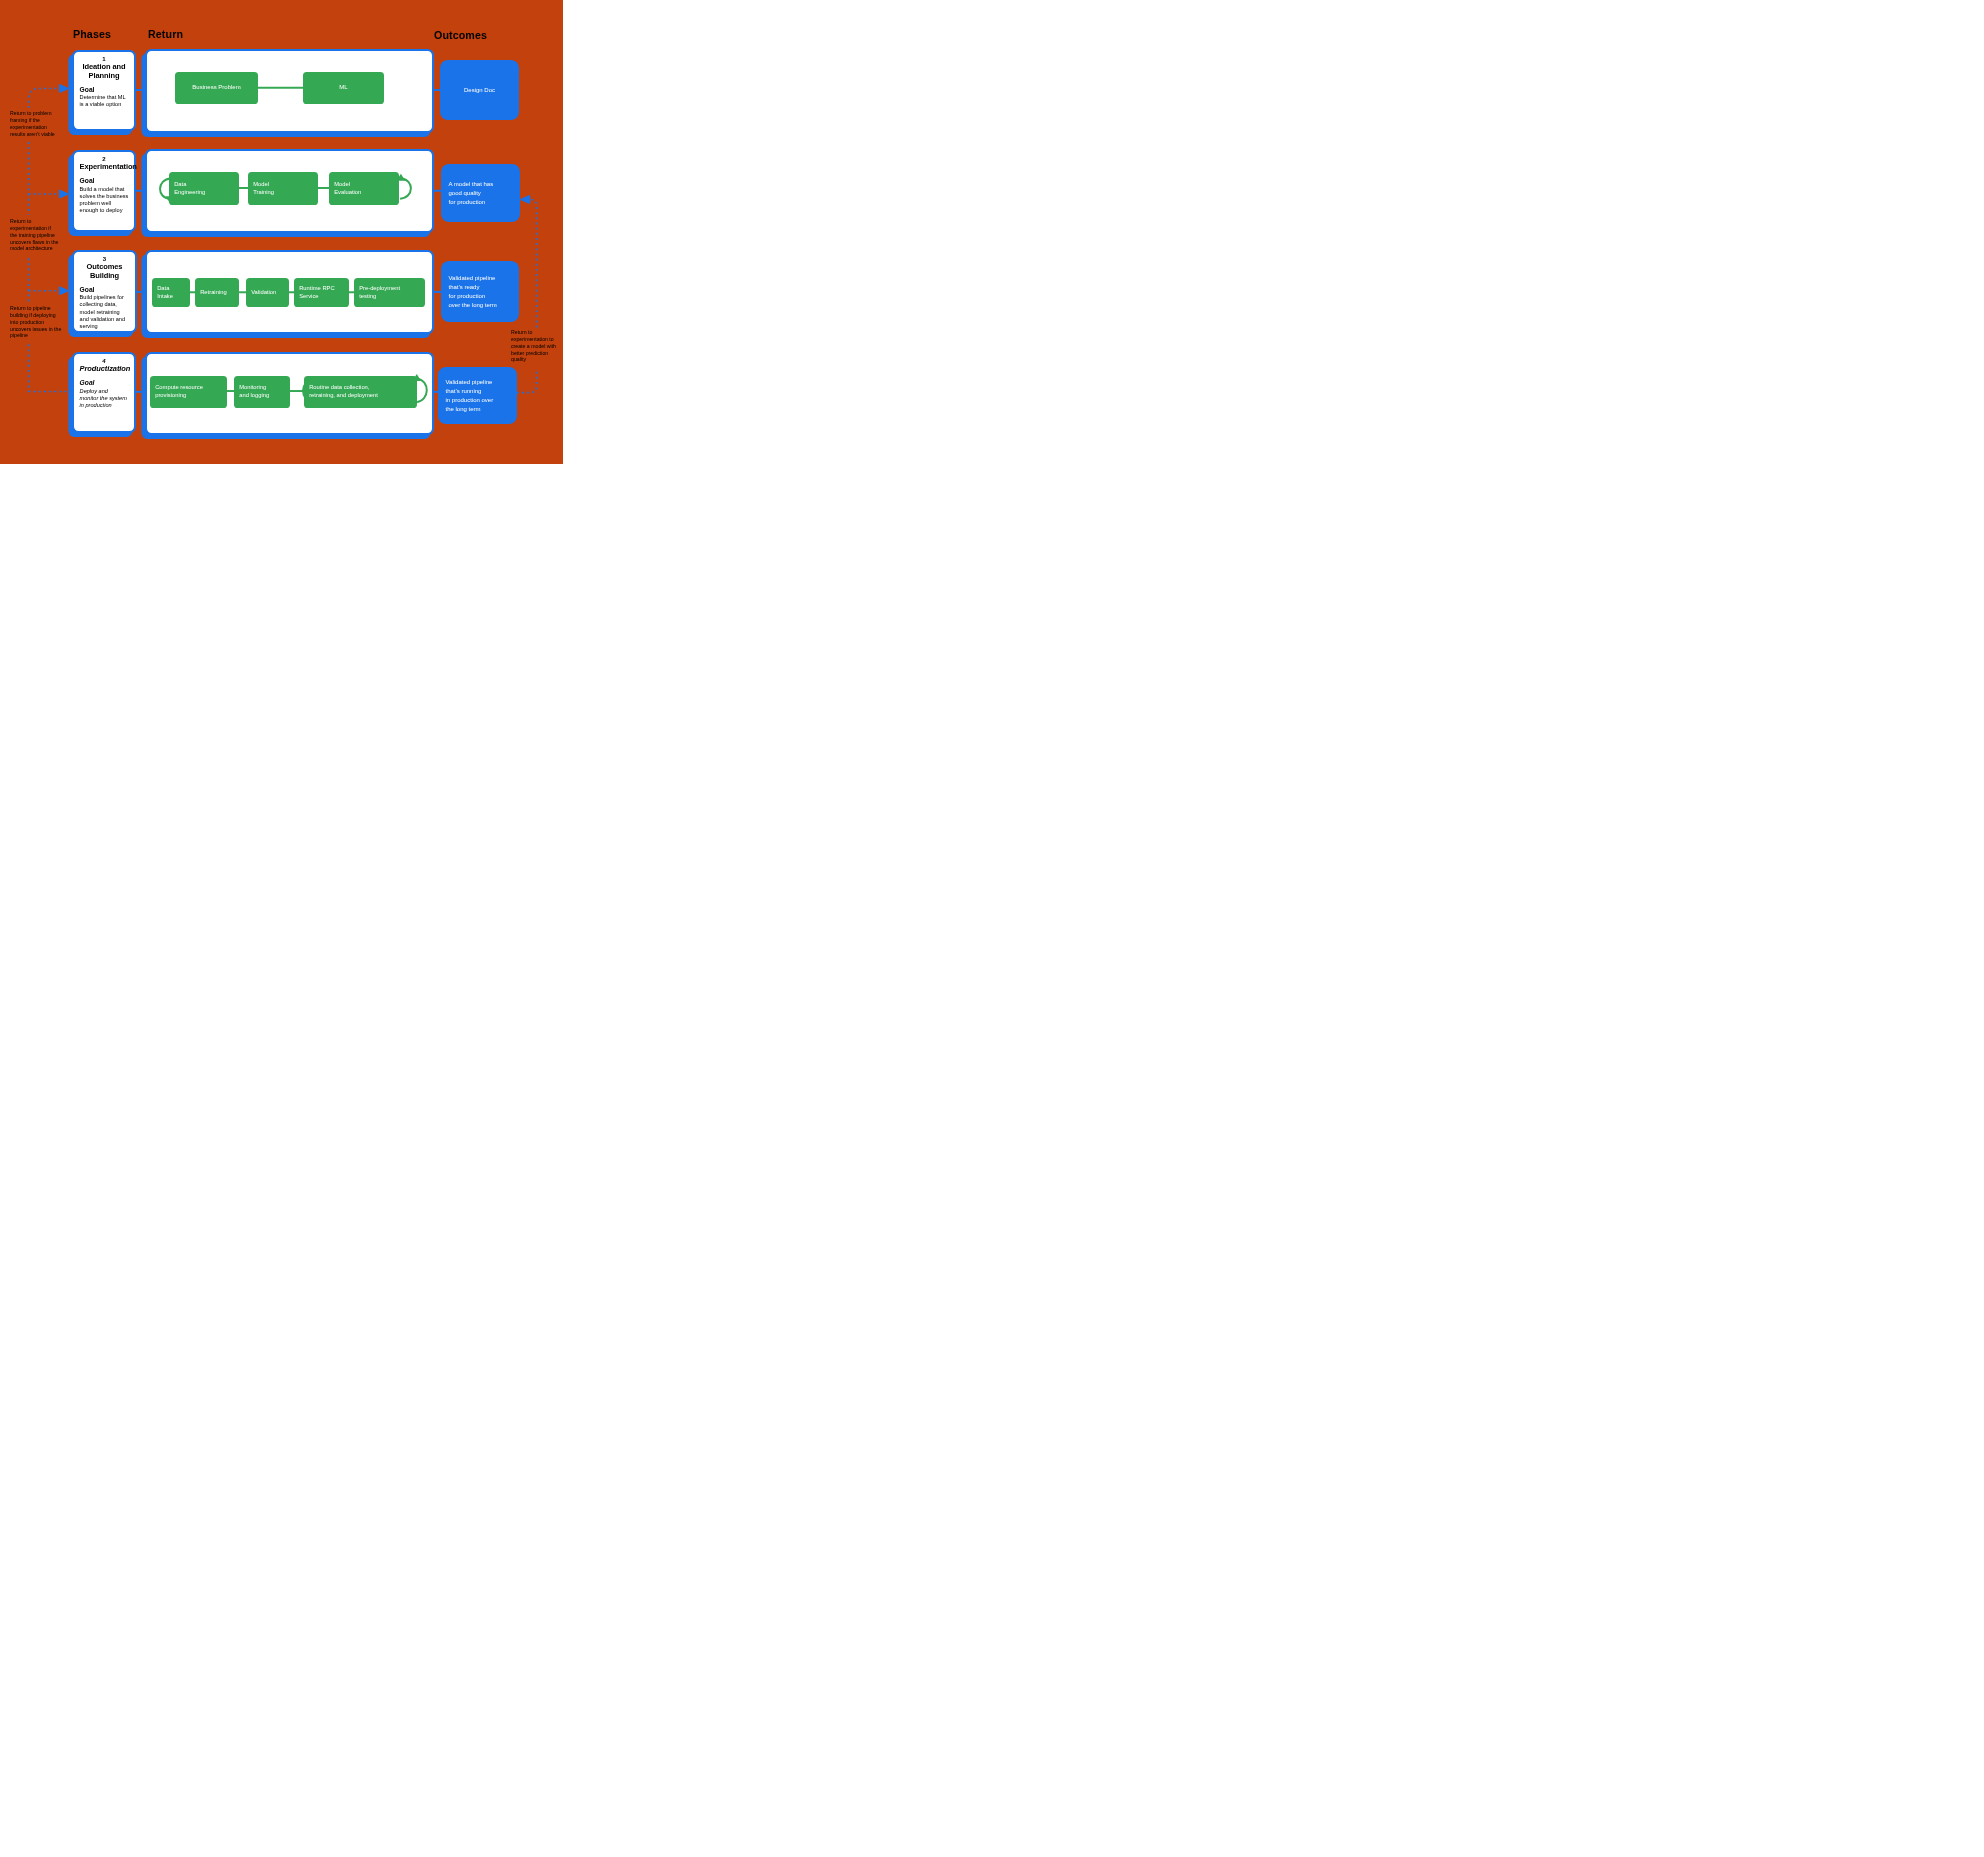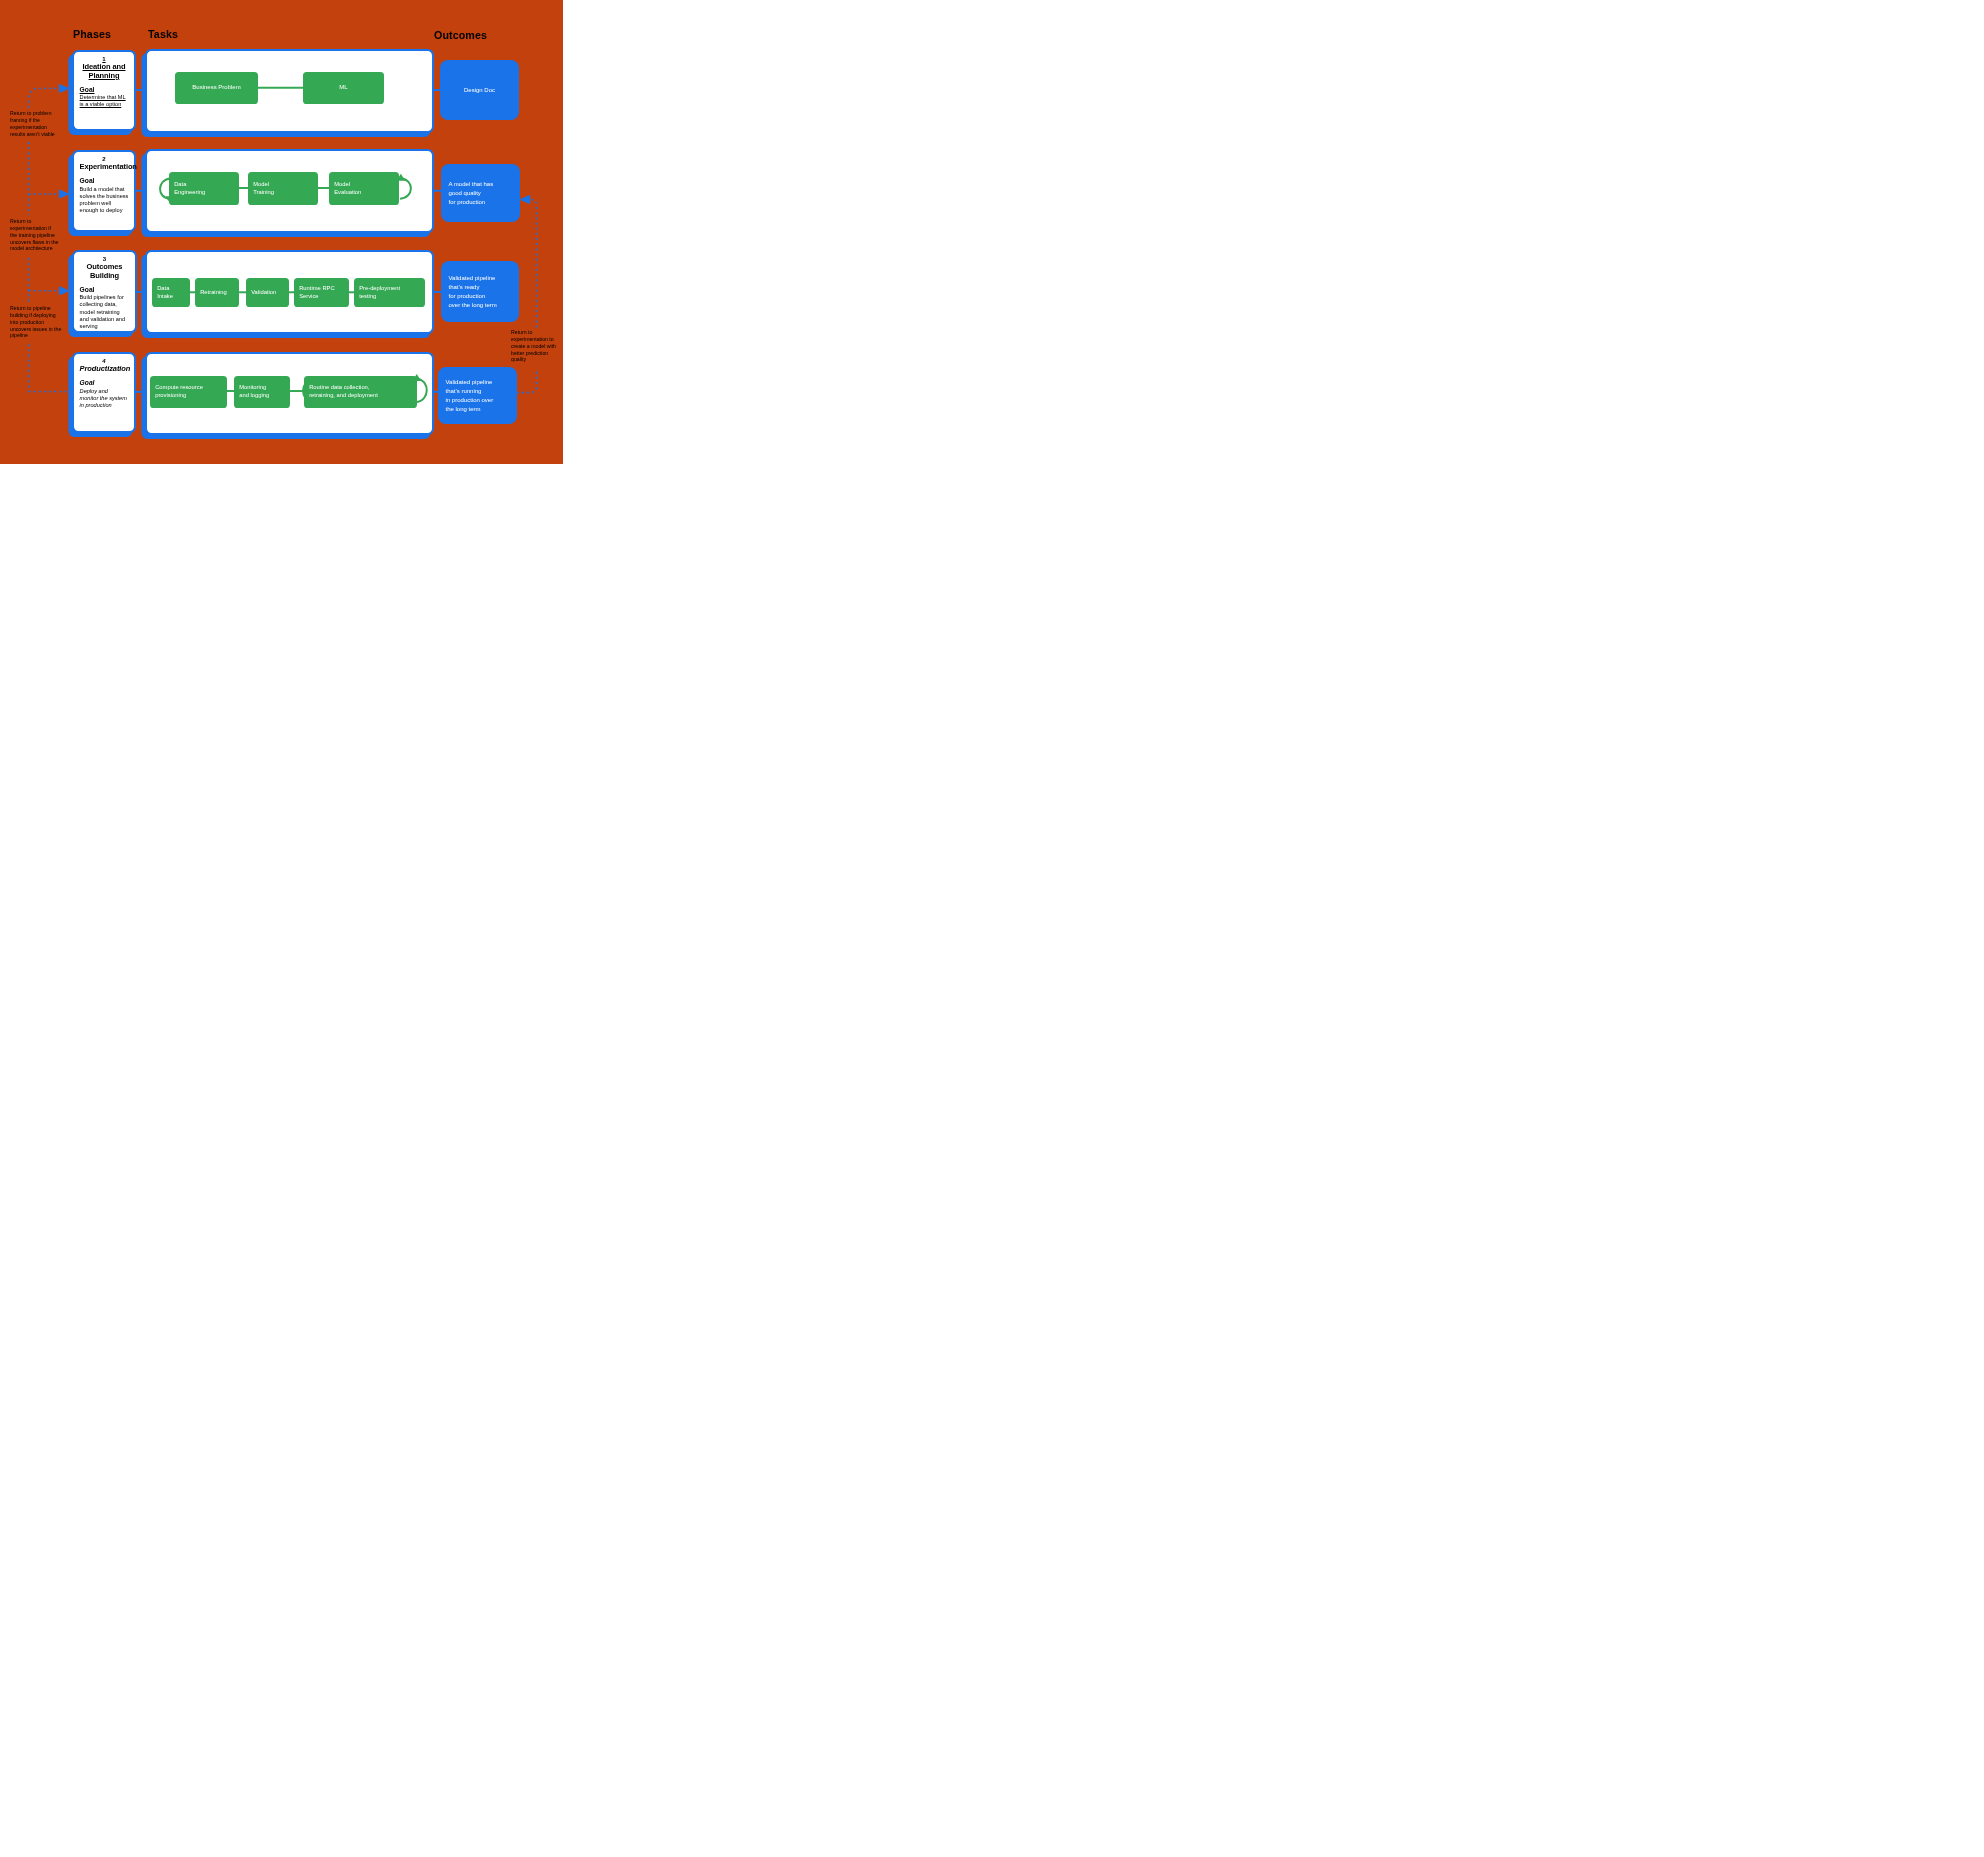--- a/index.html
+++ b/index.html
@@ -27,24 +27,24 @@
   .outcome.center .txt{text-align:center;}
   .ann{position:absolute;font-size:5.2px;line-height:1.32;white-space:pre-line;}
   .overlay{position:absolute;left:0;top:0;pointer-events:none;}
 </style>
 </head>
 <body>
 
 <div class="canvas">
 
   <div class="hdr" style="left:73px;top:28px;">Phases</div>
-  <div class="hdr" style="left:148px;top:28px;">Tasks</div>
+  <div class="hdr" style="left:148px;top:28px;">Return</div>
   <div class="hdr" style="left:434px;top:29px;">Outcomes</div>
 
-  <div class="card" style="left:72px;top:50px;width:64px;height:81px;text-decoration:underline;">
+  <div class="card" style="left:72px;top:50px;width:64px;height:81px;">
     <div class="num">1</div>
     <div class="title">Ideation and
 Planning</div>
     <div class="goal-label">Goal</div>
     <div class="goal">Determine that ML
 is a viable option</div>
   </div>
   <div class="panel" style="left:145px;top:49px;width:289px;height:84px;"></div>
   <div class="gbox center" style="left:175px;top:72px;width:83px;height:32px;">
     <span class="txt">Business Problem</span>

